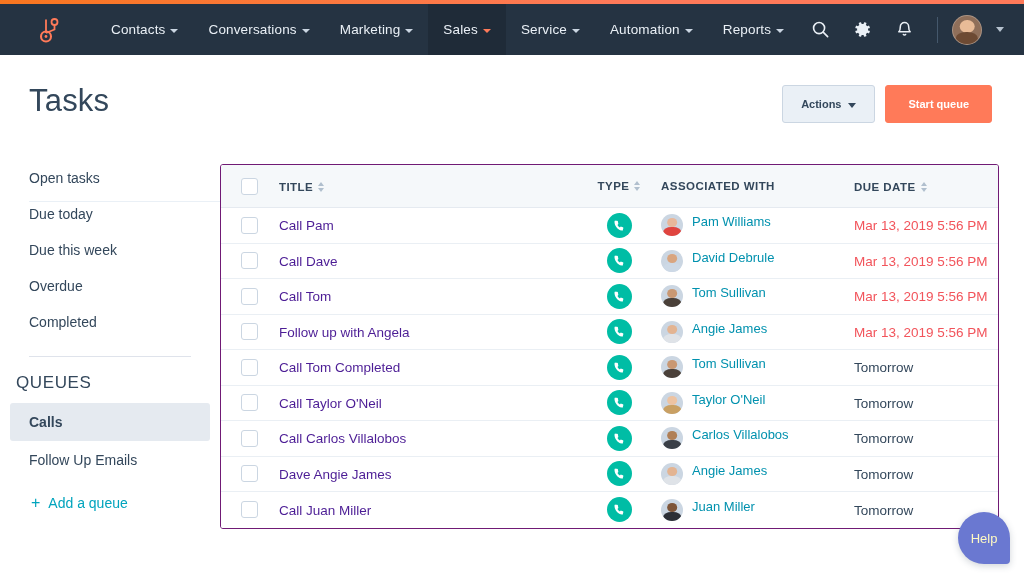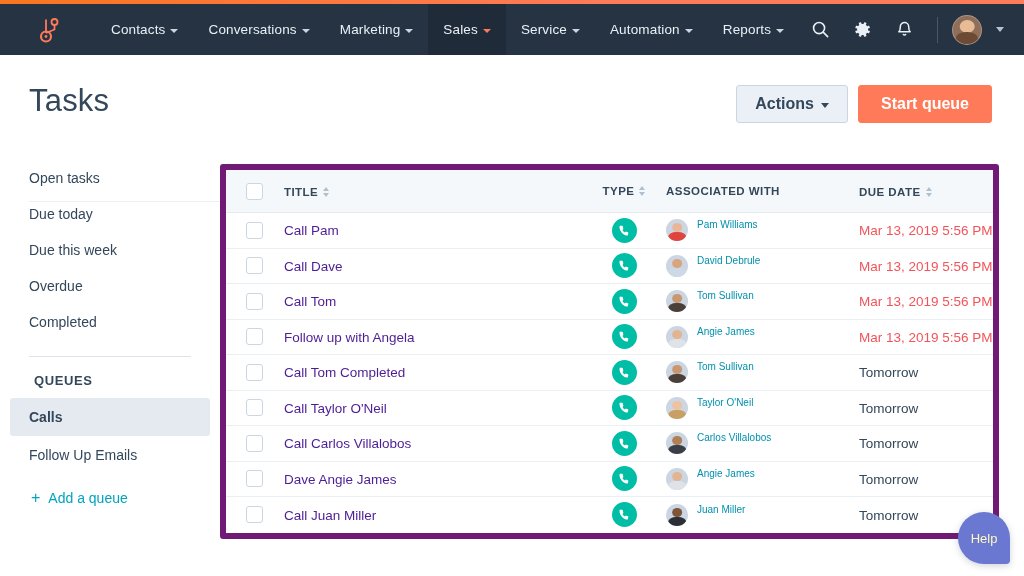--- a/index.html
+++ b/index.html
@@ -93,21 +93,21 @@
     position: absolute; left: 29px; top: 28px;
     font-size: 31px; font-weight: 300; color: #33475b;
     letter-spacing: .2px;
   }
   .header-actions {
     position: absolute; right: 16px; top: 30px;
     display: flex; align-items: center; gap: 10px;
   }
   .btn {
     font-family: "Liberation Sans", sans-serif;
-    font-size: 16px;
+    font-size: 11px;
     border-radius: 3px;
     cursor: pointer;
     display: inline-flex; align-items: center; justify-content: center; gap: 7px;
     white-space: nowrap;
   }
   .btn-secondary {
     background: #eaf0f6;
     color: #33475b;
     border: 1px solid #cbd6e2;
     height: 38px; padding: 0 18px;
@@ -144,22 +144,22 @@
     font-size: 14px;
     color: #33475b;
     cursor: pointer;
     line-height: 20px;
   }
   .side-rule {
     margin: 16px 29px 14px 29px;
     height: 1px; background: #dfe3eb;
   }
   .side-section-title {
-    padding: 2px 0 10px 34px;
-    font-size: 13px; font-weight: 700; color: #33475b;
+    padding: 2px 0 10px 16px;
+    font-size: 17px; font-weight: 400; color: #33475b;
     letter-spacing: .6px;
   }
   .queue-item {
     margin: 0 10px;
     padding: 9px 0 9px 19px;
     font-size: 14px;
     color: #33475b;
     border-radius: 3px;
     cursor: pointer;
     line-height: 20px;
@@ -173,21 +173,21 @@
     padding: 16px 0 0 31px;
     font-size: 14px; color: #00a4bd; cursor: pointer;
   }
   .plus-icon { font-size: 16px; line-height: 1; color: #00a4bd; }
 
   
   .table-card {
     position: absolute; left: 220px; top: 164px;
     width: 779px;
     background: #ffffff;
-    border: 6px solid #701a75;
+    border: 1px solid #701a75;
     border-radius: 3px;
     overflow: hidden;
   }
   .t-head {
     display: flex; align-items: center;
     height: 43px;
     background: #f5f8fa;
     border-bottom: 1px solid #e5eaf0;
   }
   .t-row {
@@ -223,21 +223,21 @@
   .sorter { display: inline-flex; flex-direction: column; gap: 2px; }
   .sort-up, .sort-dn {
     width: 0; height: 0;
     border-left: 3.5px solid transparent;
     border-right: 3.5px solid transparent;
   }
   .sort-up { border-bottom: 4px solid #b0bfce; }
   .sort-dn { border-top: 4px solid #b0bfce; }
 
   .cell-text { font-size: 13.5px; color: #4c1d95; }
-  .link { font-size: 10px; color: #0091ae; cursor: pointer; }
+  .link { font-size: 13px; color: #0091ae; cursor: pointer; }
   .due-overdue { font-size: 13.5px; color: #f2545b; }
   .due-normal  { font-size: 13.5px; color: #33475b; }
 
   .type-badge {
     width: 25px; height: 25px;
     border-radius: 50%;
     background: #00bda5;
     display: flex; align-items: center; justify-content: center;
     cursor: pointer;
   }

